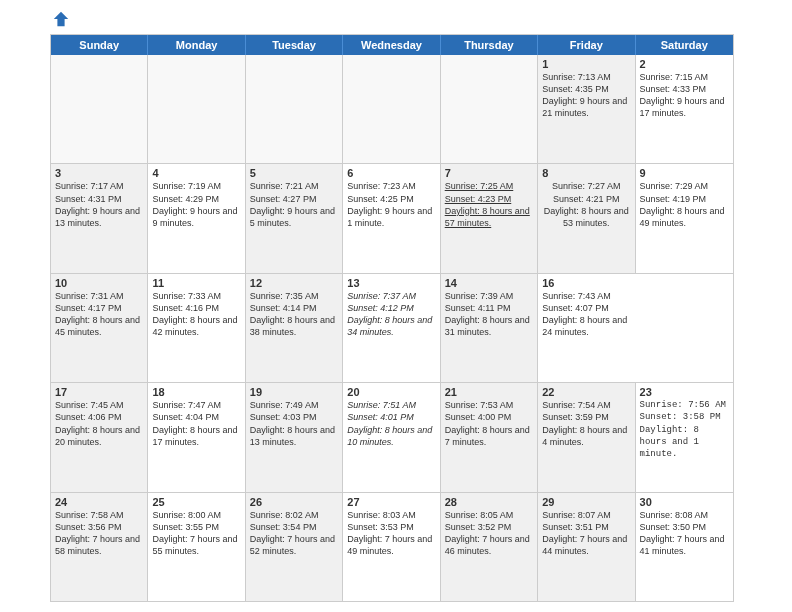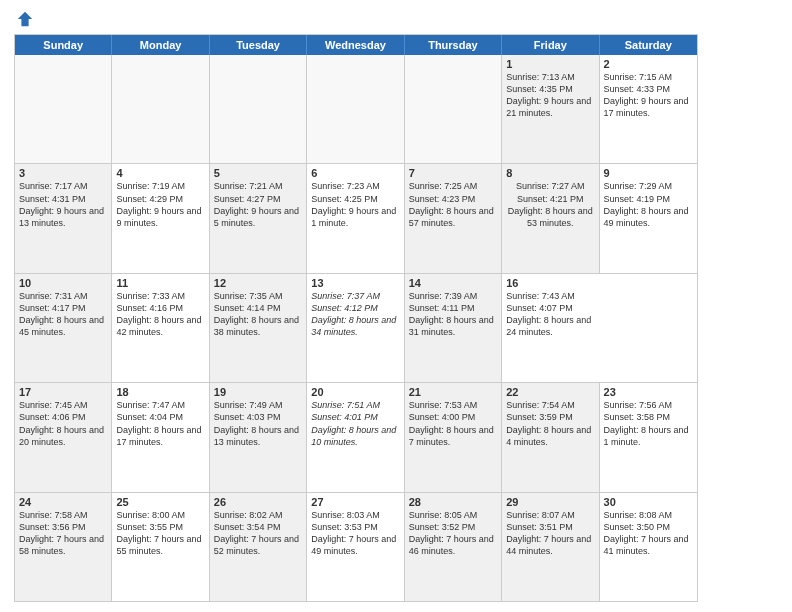--- a/index.html
+++ b/index.html
@@ -9,20 +9,21 @@
       width: 792px;
       height: 612px;
       overflow: hidden;
     }
     .page {
       width: 712px;
       height: 612px;
       padding: 10px 14px;
       display: flex;
       flex-direction: column;
+      margin-left: 36px;
     }
     .header {
       display: flex;
       justify-content: space-between;
       align-items: flex-start;
       margin-bottom: 6px;
     }
     .logo {
       display: flex;
       flex-direction: column;
@@ -182,21 +183,21 @@
 Daylight: 9 hours and 5 minutes.</div>
           </div>
           <div class="cal-cell">
             <span class="day-num">6</span>
             <div class="cell-text" style="white-space: pre-line;">Sunrise: 7:23 AM
 Sunset: 4:25 PM
 Daylight: 9 hours and 1 minute.</div>
           </div>
           <div class="cal-cell shaded">
             <span class="day-num">7</span>
-            <div class="cell-text" style="white-space: pre-line;">Sunrise: 7:25 AM
+            <div class="cell-text" style="white-space: pre-line; text-decoration: underline;">Sunrise: 7:25 AM
 Sunset: 4:23 PM
 Daylight: 8 hours and 57 minutes.</div>
           </div>
           <div class="cal-cell shaded">
             <span class="day-num">8</span>
             <div class="cell-text" style="white-space: pre-line; text-align: center;">Sunrise: 7:27 AM
 Sunset: 4:21 PM
 Daylight: 8 hours and 53 minutes.</div>
           </div>
           <div class="cal-cell">
@@ -276,21 +277,21 @@
 Daylight: 8 hours and 7 minutes.</div>
           </div>
           <div class="cal-cell shaded">
             <span class="day-num">22</span>
             <div class="cell-text" style="white-space: pre-line;">Sunrise: 7:54 AM
 Sunset: 3:59 PM
 Daylight: 8 hours and 4 minutes.</div>
           </div>
           <div class="cal-cell">
             <span class="day-num">23</span>
-            <div class="cell-text" style="white-space: pre-line;">Sunrise: 7:56 AM
+            <div class="cell-text" style="white-space: pre-line; font-family: Liberation Mono, monospace;">Sunrise: 7:56 AM
 Sunset: 3:58 PM
 Daylight: 8 hours and 1 minute.</div>
           </div>
         </div>
         <div class="cal-row">
           <div class="cal-cell shaded">
             <span class="day-num">24</span>
             <div class="cell-text" style="white-space: pre-line;">Sunrise: 7:58 AM
 Sunset: 3:56 PM
 Daylight: 7 hours and 58 minutes.</div>

